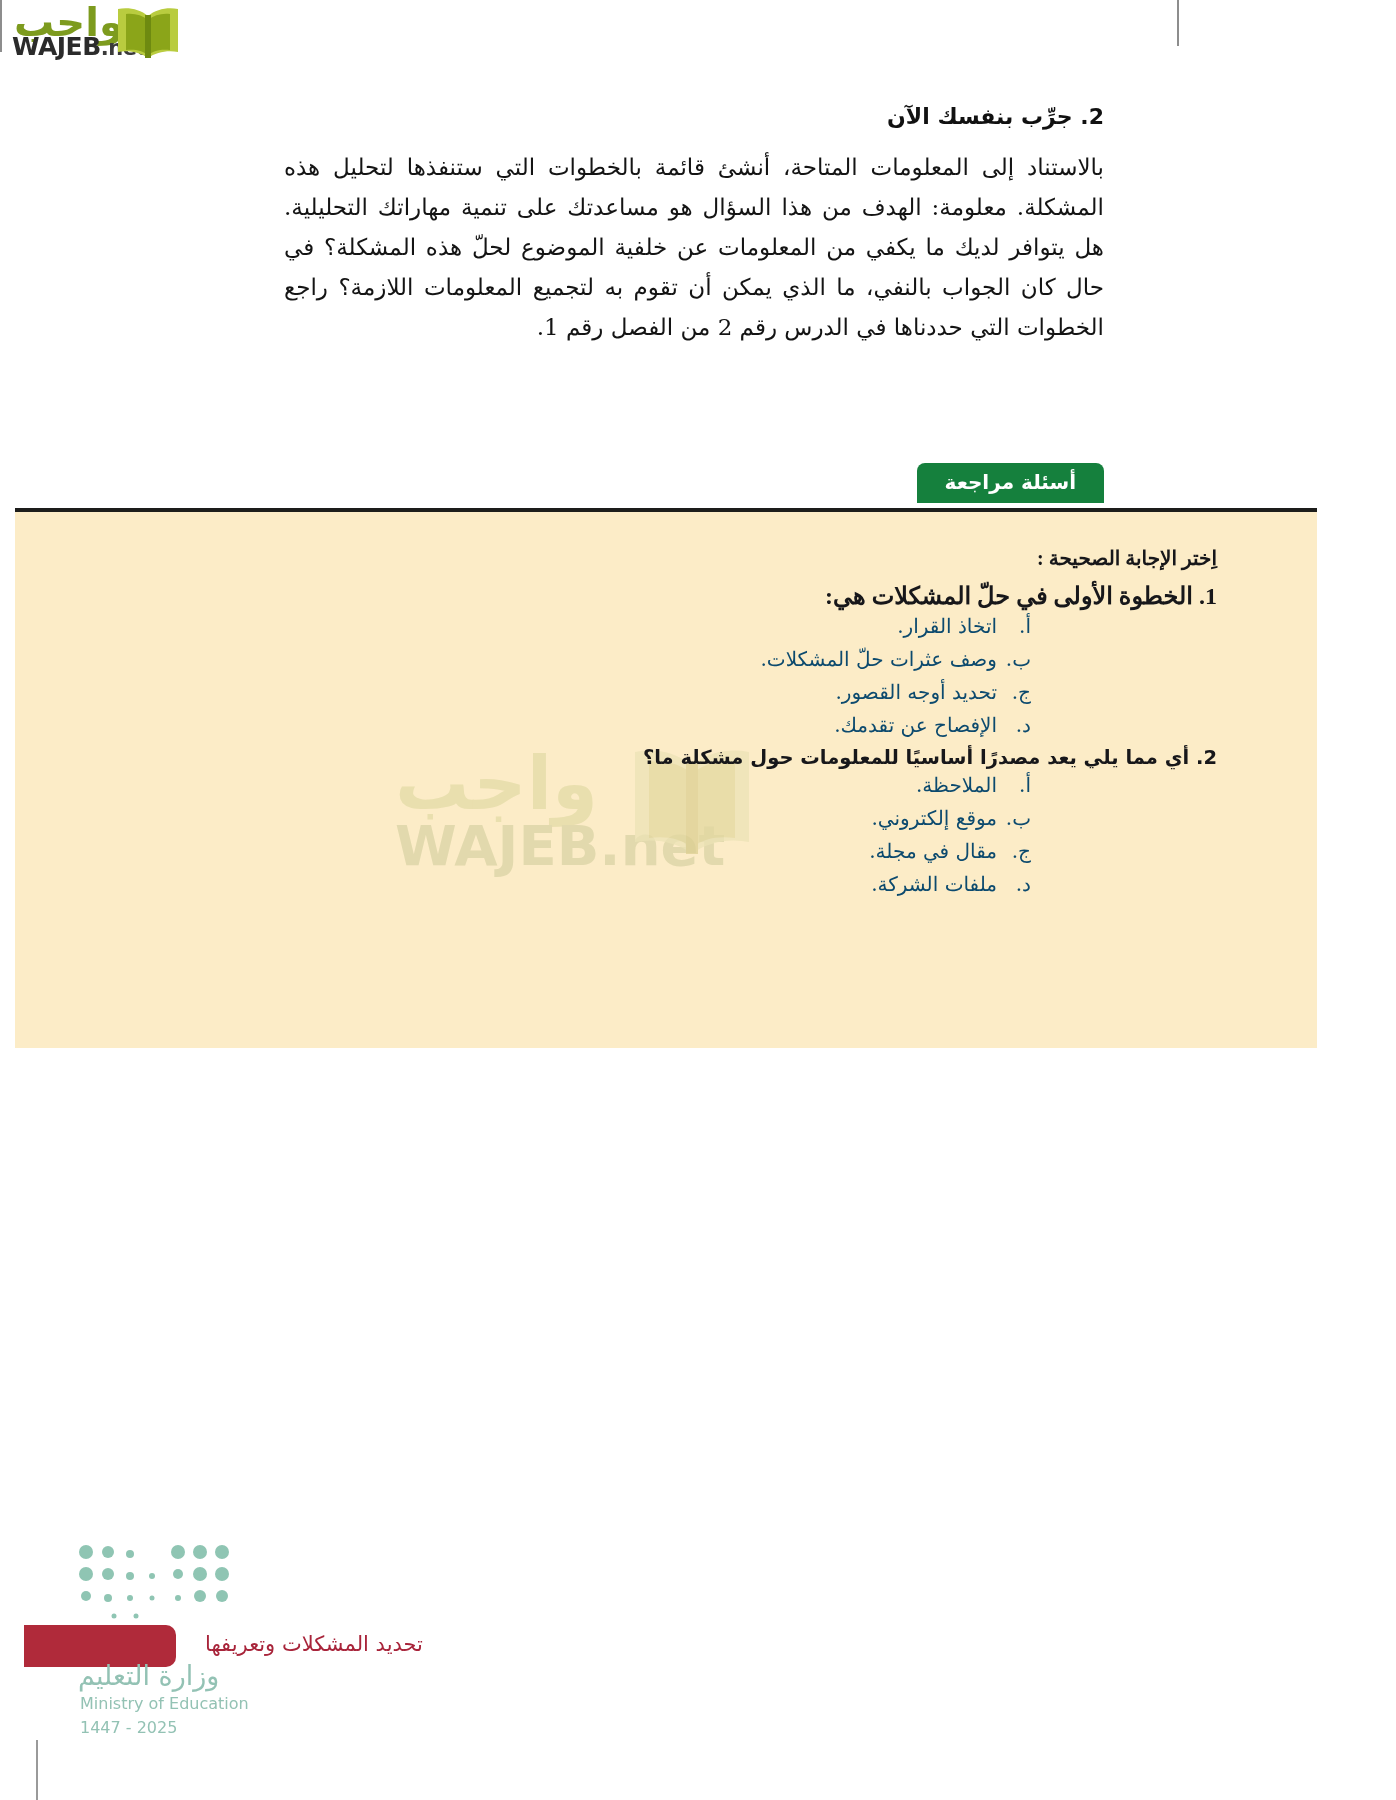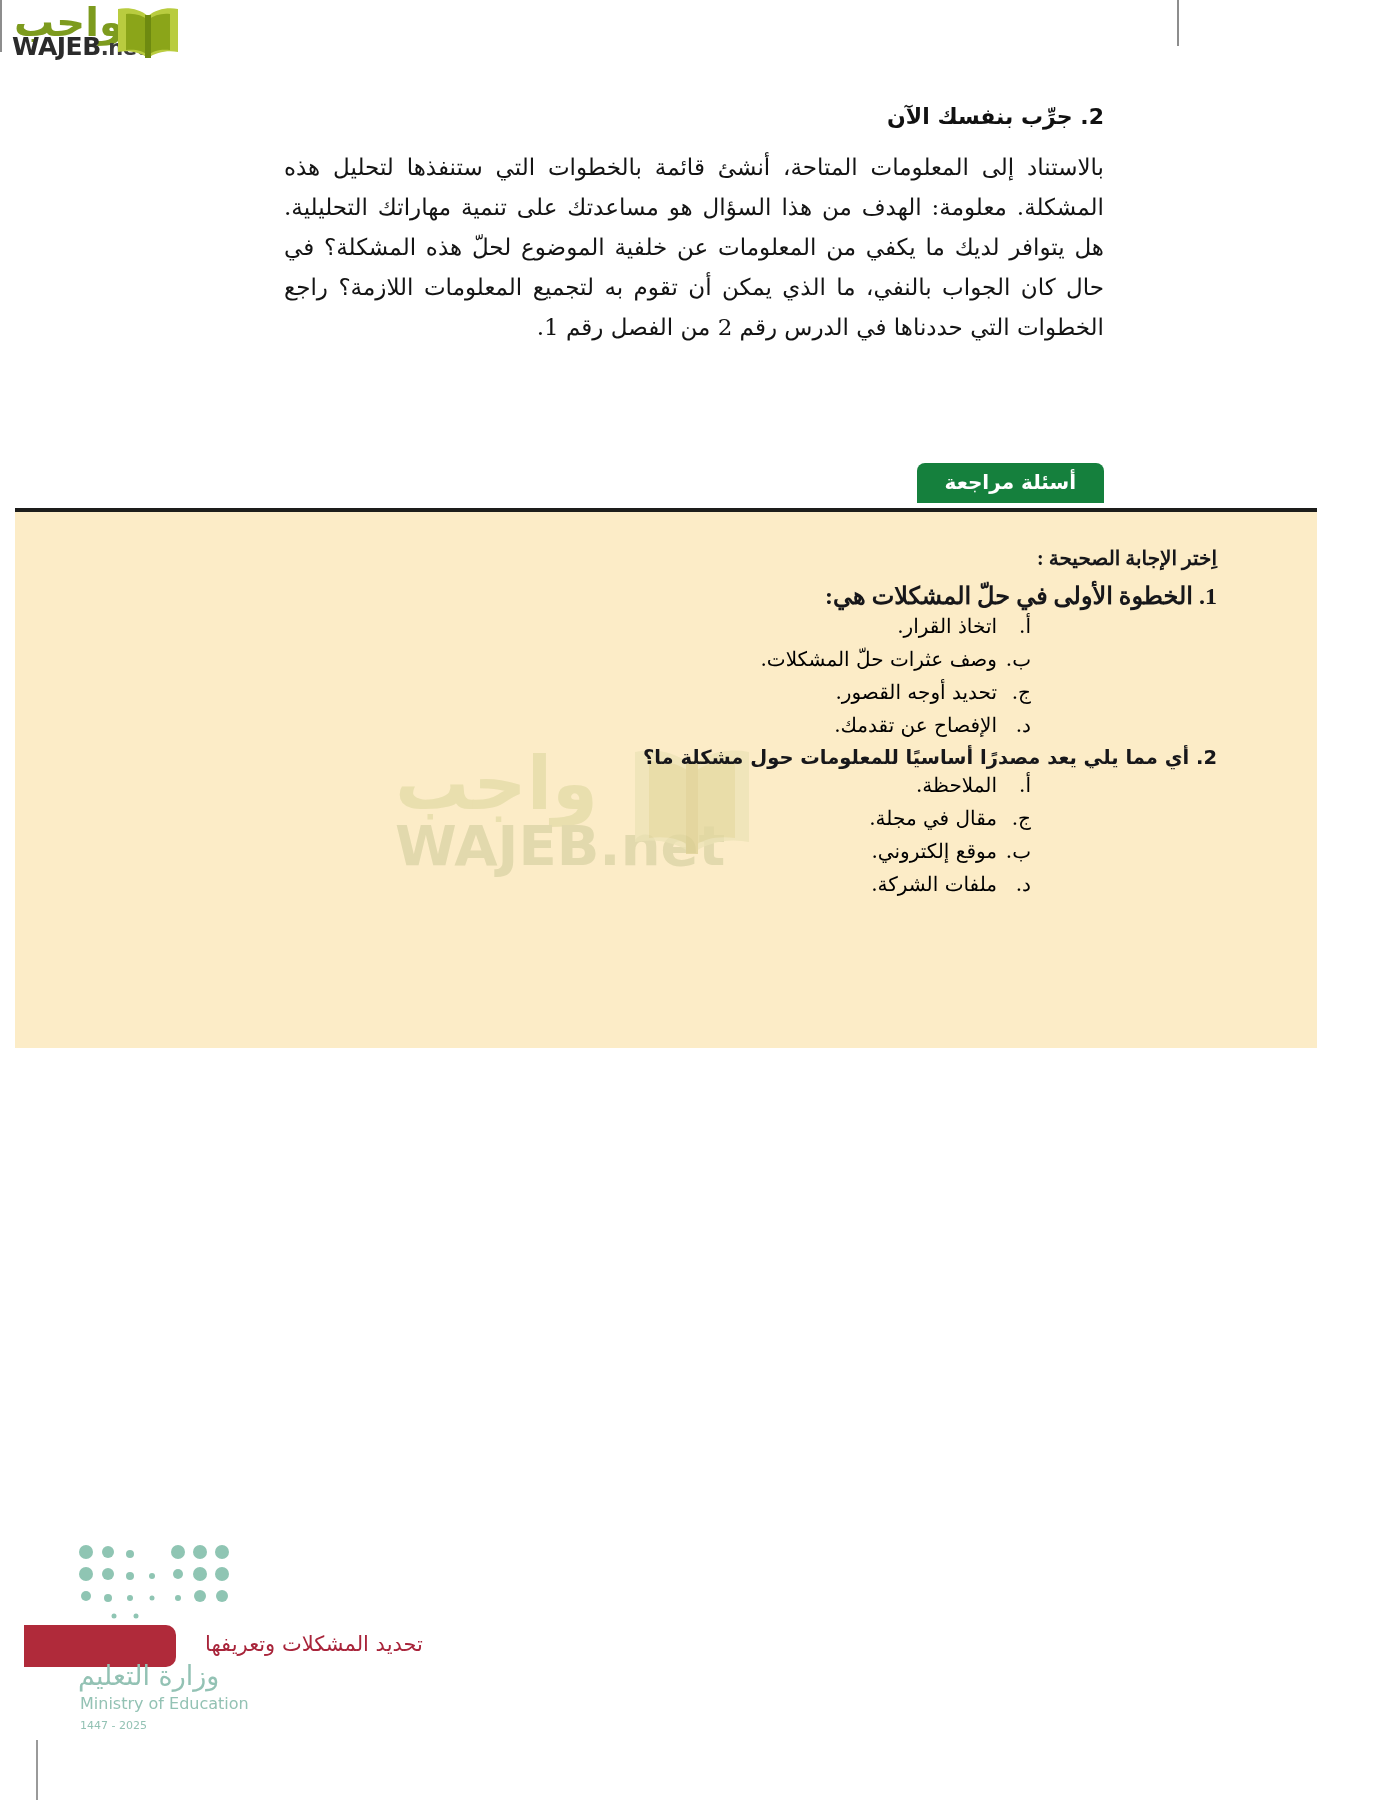--- a/index.html
+++ b/index.html
@@ -168,21 +168,21 @@
     padding-left: 10px;
   }
   .opt-list {
     list-style: none;
     margin: 0 0 6px 0;
     padding: 0;
   }
   .opt {
     font-family: "DejaVu Serif", "Liberation Serif", serif;
     font-size: 20px;
-    color: #000000;
+    color: #0c4a6e;
     margin: 0 0 9px 0;
     padding-right: 186px;
     white-space: nowrap;
   }
   .opt .lbl {
     display: inline-block;
     min-width: 34px;
   }
 
   
@@ -284,21 +284,21 @@
     left: 80px;
     top: 156px;
     font-size: 16px;
     color: #93c2b4;
     line-height: 1;
   }
   .footer .moe-year {
     position: absolute;
     left: 80px;
     top: 180px;
-    font-size: 11px;
+    font-size: 16px;
     color: #93c2b4;
     line-height: 1;
   }
 </style>
 </head>
 <body>
 
 <div class="rule-left-top"></div>
 <div class="rule-right-top"></div>
 <div class="rule-left-bottom"></div>
@@ -343,22 +343,22 @@
     <ul class="opt-list">
       <li class="opt"><span class="lbl">أ.</span><span>اتخاذ القرار.</span></li>
       <li class="opt"><span class="lbl">ب.</span><span>وصف عثرات حلّ المشكلات.</span></li>
       <li class="opt"><span class="lbl">ج.</span><span>تحديد أوجه القصور.</span></li>
       <li class="opt"><span class="lbl">د.</span><span>الإفصاح عن تقدمك.</span></li>
     </ul>
 
     <div class="q-item sans">2. أي مما يلي يعد مصدرًا أساسيًا للمعلومات حول مشكلة ما؟</div>
     <ul class="opt-list">
       <li class="opt"><span class="lbl">أ.</span><span>الملاحظة.</span></li>
+      <li class="opt"><span class="lbl">ب.</span><span>موقع إلكتروني.</span></li>
       <li class="opt"><span class="lbl">ج.</span><span>مقال في مجلة.</span></li>
-      <li class="opt"><span class="lbl">ب.</span><span>موقع إلكتروني.</span></li>
       <li class="opt"><span class="lbl">د.</span><span>ملفات الشركة.</span></li>
     </ul>
   </div>
 </div>
 
 <div class="footer">
   <svg class="dots" viewBox="0 0 180 80">
     <g fill="#8fc5b3">
       <circle cx="8" cy="10" r="7"></circle>
         <circle cx="30" cy="10" r="6"></circle>

